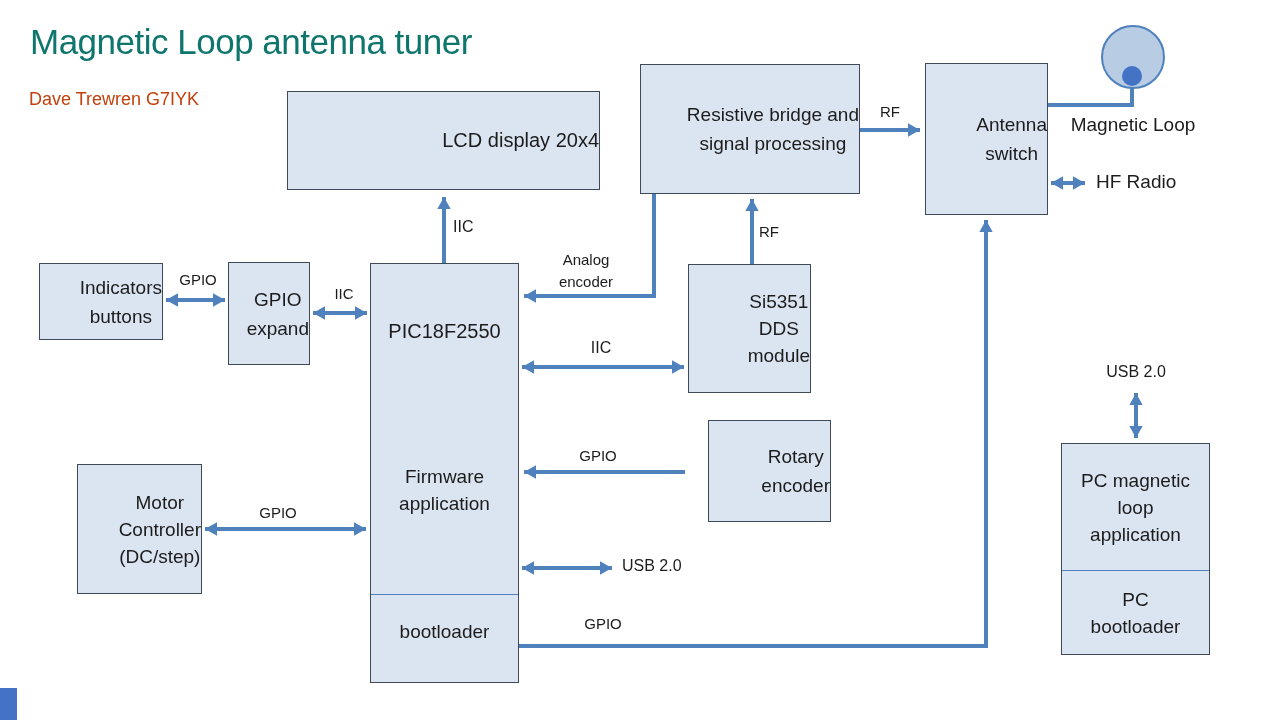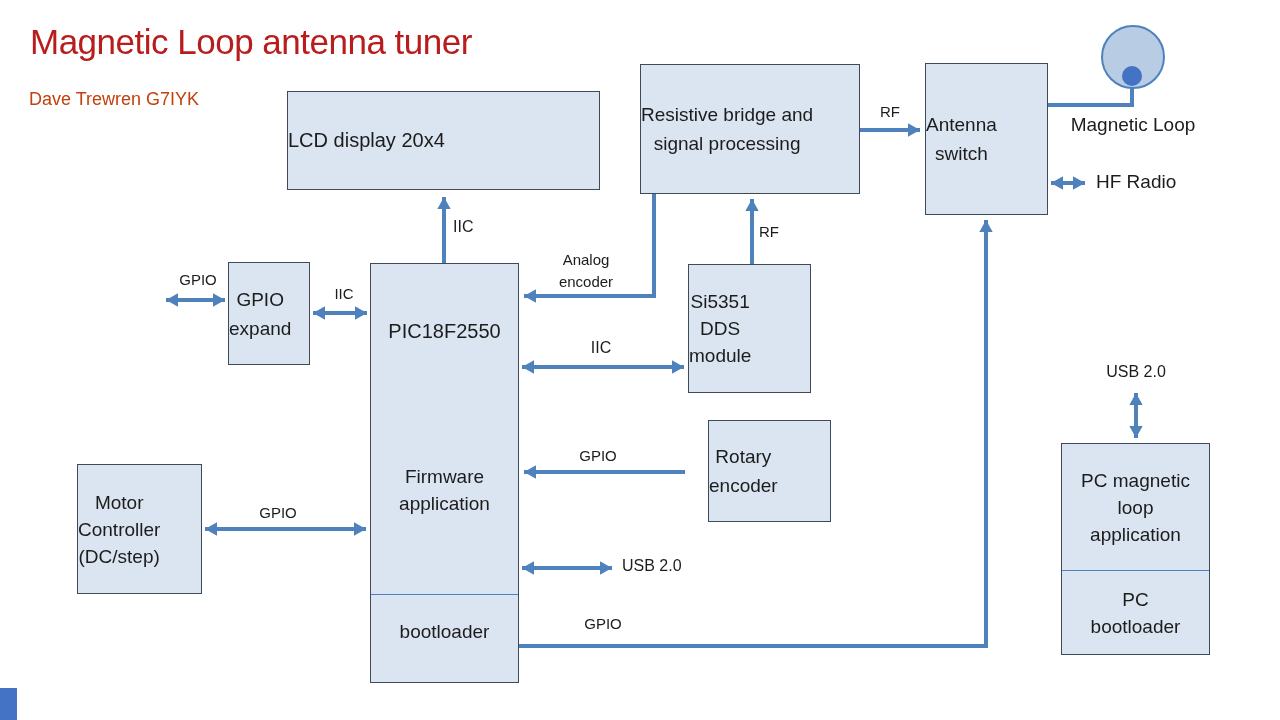--- a/index.html
+++ b/index.html
@@ -1,25 +1,25 @@
 <!DOCTYPE html>
 <html><head>
 <meta charset="utf-8">
 <style>
   html,body{margin:0;padding:0;background:#fff;}
   #canvas{
     position:relative;width:1280px;height:720px;background:#ffffff;overflow:hidden;
     font-family:"Liberation Sans",sans-serif;color:#1c1c1c;
   }
   .abs{position:absolute;}
-  #title{left:30px;top:22px;font-size:35px;letter-spacing:-0.5px;color:#b91c1c;white-space:nowrap;}
+  #title{left:30px;top:22px;font-size:35px;letter-spacing:-0.5px;color:#0f766e;white-space:nowrap;}
   #author{left:29px;top:89px;font-size:18px;color:#c2410c;white-space:nowrap;}
   .node{
     position:absolute;background:#dbe5f1;border:1.4px solid #3f4a58;box-sizing:border-box;
-    display:flex;align-items:center;justify-content:flex-start;text-align:center;
+    display:flex;align-items:center;justify-content:flex-end;text-align:center;padding-left:20px;
   }
   .node-label{white-space:pre-line;font-size:19px;line-height:29px;}
   .node-label.sm{line-height:27px;}
   
   #n-lcd{left:287px;top:91px;width:313px;height:99px;}
   #n-lcd .node-label{font-size:20px;}
   #n-resistive{left:640px;top:64px;width:220px;height:130px;}
   #n-antenna{left:925px;top:63px;width:123px;height:152px;}
   #n-indicators{left:39px;top:263px;width:124px;height:77px;}
   #n-expand{left:228px;top:262px;width:82px;height:103px;}
@@ -104,20 +104,24 @@
   <div id="n-resistive" class="node">
     <span class="node-label">Resistive bridge and
 signal processing</span>
   </div>
 
   <div id="n-antenna" class="node">
     <span class="node-label">Antenna
 switch</span>
   </div>
 
+  <div id="n-indicators" class="node">
+    <span class="node-label">Indicators
+buttons</span>
+  </div>
 
   <div id="n-expand" class="node">
     <span class="node-label">GPIO
 expand</span>
   </div>
 
   <div id="n-pic" class="node">
     <div id="pic-chip" class="inner">PIC18F2550</div>
     <div id="pic-firmware" class="inner">Firmware
 application</div>

